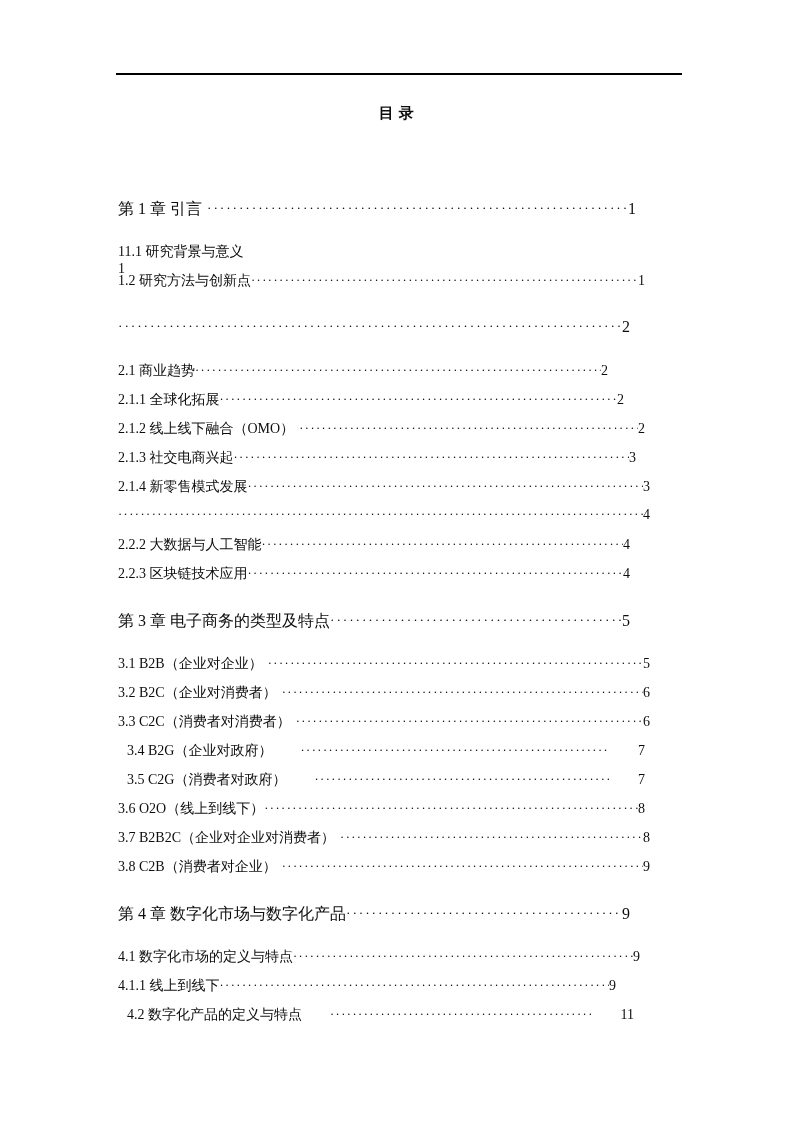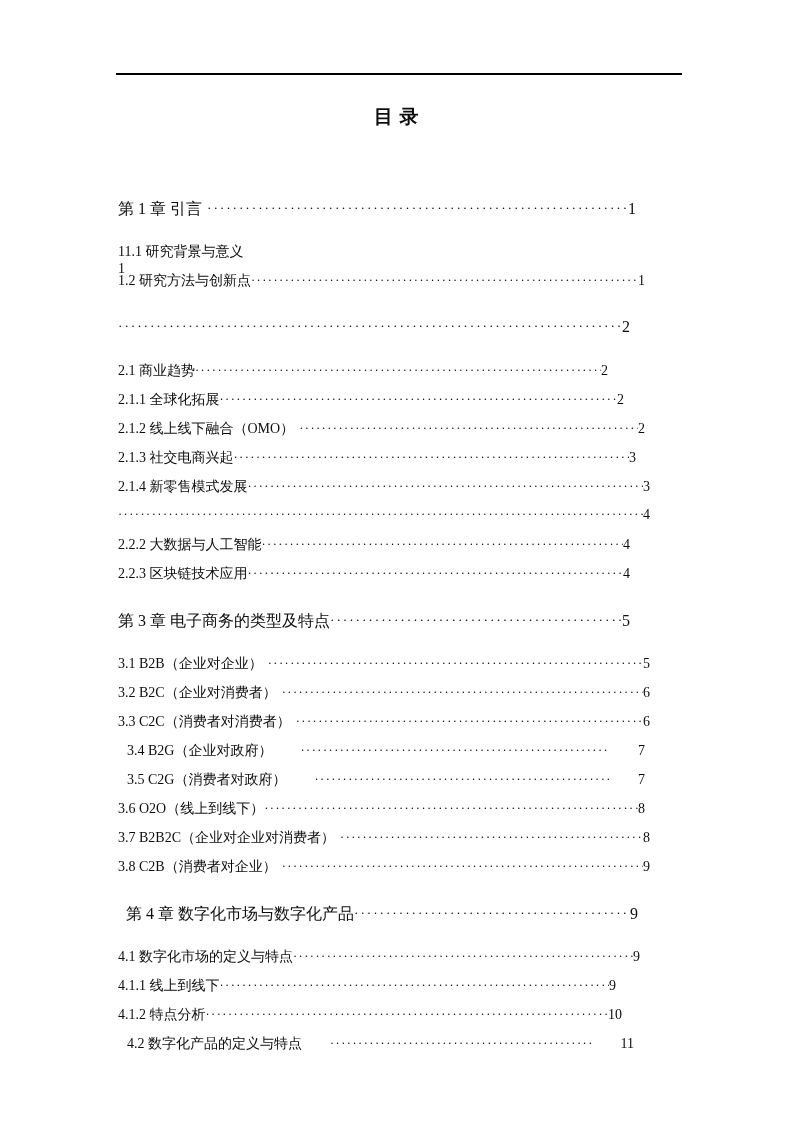--- a/index.html
+++ b/index.html
@@ -27,21 +27,21 @@
     background: #000000;
   }
 
   
   .toc-title {
     position: absolute;
     left: 0;
     top: 104px;
     width: 793px;
     text-align: center;
-    font-size: 19px;
+    font-size: 15px;
     font-weight: bold;
     letter-spacing: 0.5px;
     font-family: "Liberation Sans", "DejaVu Sans", sans-serif;
   }
 
   
   .toc {
     position: absolute;
     left: 118px;
     top: 195px;
@@ -219,41 +219,36 @@
         <span class="toc-label" style="padding-right: 5px;">3.7 B2B2C（企业对企业对消费者）</span>
         <span class="toc-leader"></span>
         <span class="toc-page">8</span>
       </div>
       <div class="toc-row lvl-section" style="height: 29px; width: 532px;">
         <span class="toc-label" style="padding-right: 5px;">3.8 C2B（消费者对企业）</span>
         <span class="toc-leader"></span>
         <span class="toc-page">9</span>
       </div>
       <div class="gap-before-chapter"></div>
-      <div class="toc-row lvl-chapter" style="height: 30px; width: 512px; margin-left: 8px;">
+      <div class="toc-row lvl-chapter" style="height: 30px; width: 512px;">
         <span class="toc-label">第 4 章    数字化市场与数字化产品</span>
         <span class="toc-leader"></span>
         <span class="toc-page">9</span>
       </div>
       <div class="gap-after-chapter"></div>
       <div class="toc-row lvl-section" style="height: 29px; width: 522px;">
         <span class="toc-label">4.1  数字化市场的定义与特点</span>
         <span class="toc-leader"></span>
         <span class="toc-page">9</span>
       </div>
       <div class="toc-row lvl-section" style="height: 29px; width: 498px;">
         <span class="toc-label">4.1.1  线上到线下</span>
         <span class="toc-leader"></span>
         <span class="toc-page">9</span>
       </div>
-      <div class="toc-row lvl-section" style="height: 29px; width: 504px;">
-        <span class="toc-label">4.1.2  特点分析</span>
-        <span class="toc-leader"></span>
-        <span class="toc-page">10</span>
-      </div>
       <div class="toc-row lvl-section indent-1" style="height: 29px; width: 507px;">
         <span class="toc-label">4.2  数字化产品的定义与特点</span>
         <span class="toc-leader"></span>
         <span class="toc-page">11</span>
       </div>
     </div>
 
 </div>
 
 </body></html>

